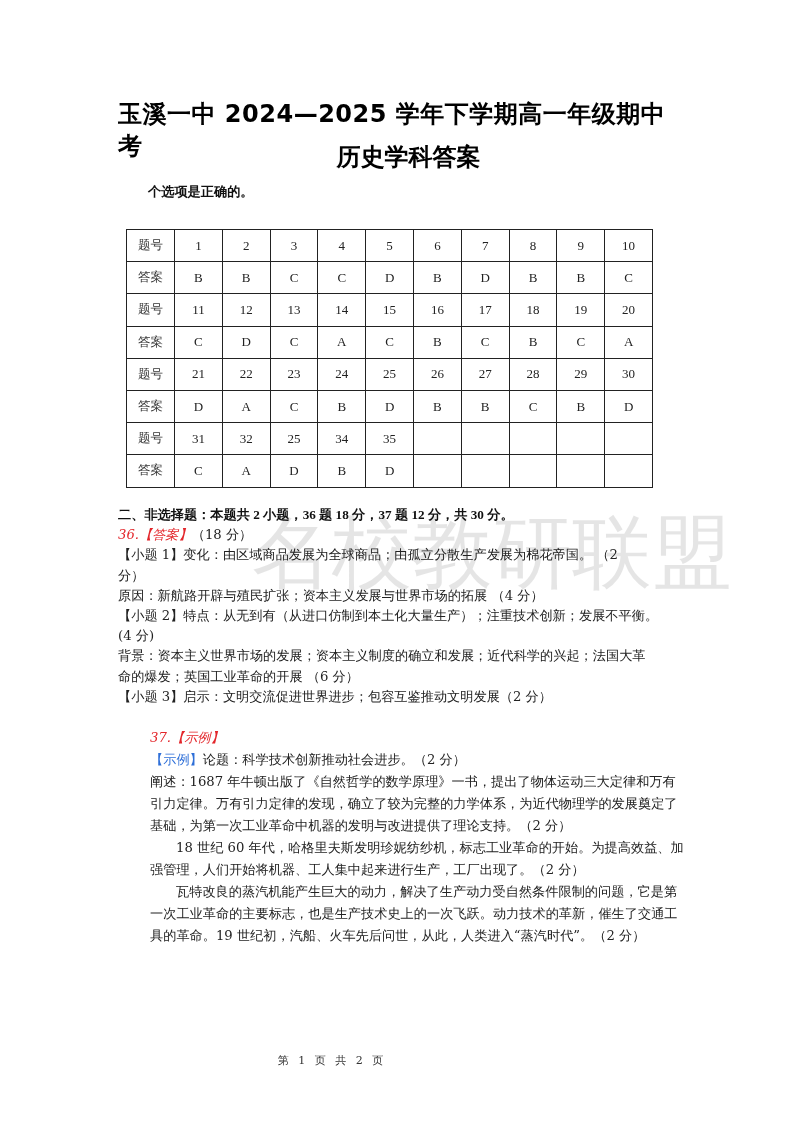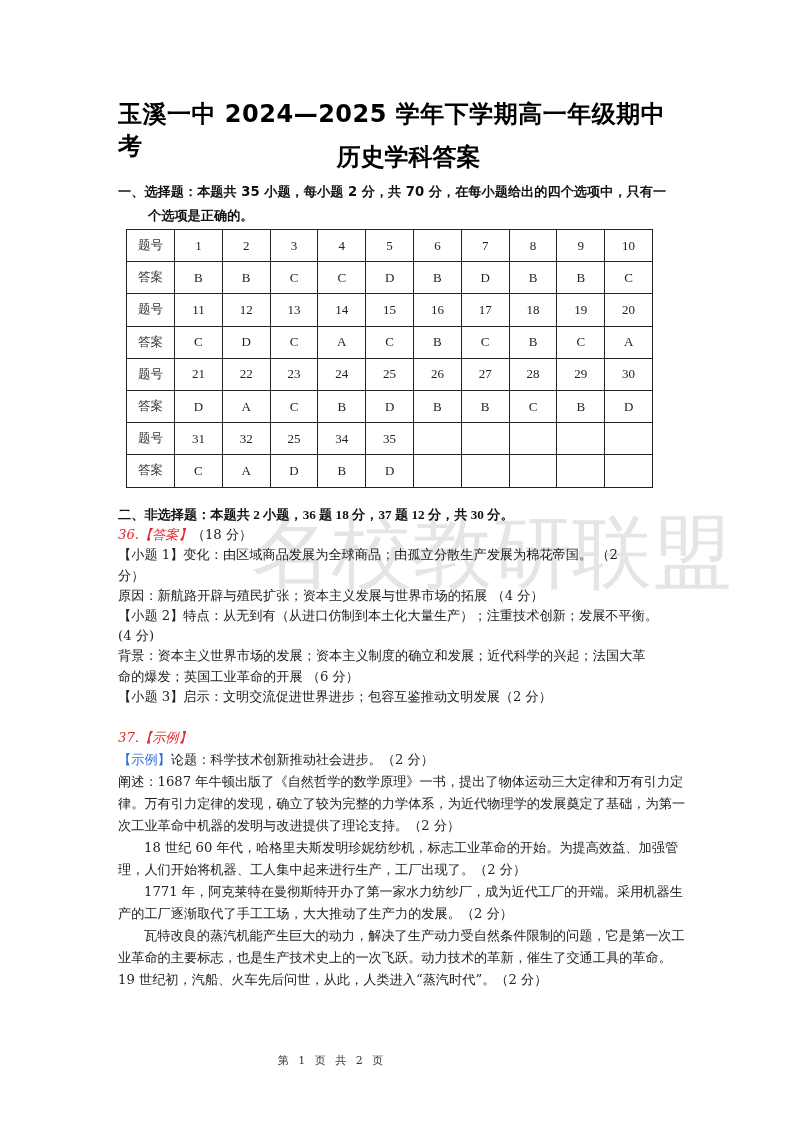--- a/index.html
+++ b/index.html
@@ -26,37 +26,36 @@
   .watermark { position: absolute; left: 252px; top: 500px; font-family: "DejaVu Sans", sans-serif;
                font-size: 80px; letter-spacing: 0; color: rgba(0,0,0,0.10); white-space: nowrap; pointer-events: none;
                font-weight: 300; text-align: center; }
 
   .sec2 { position: absolute; left: 118px; top: 505px; width: 570px; font-size: 13.2px; line-height: 20.2px; color: #222; }
   .sec2 .bold { font-family: Liberation Serif, serif; font-weight: bold; color: #111; }
   .red { color: #e3262b; font-style: italic; }
   .blue { color: #2e6fd8; }
   .indent2 { text-indent: 26px; }
   .gap { height: 20px; }
-  .tall { line-height: 22px; }
+  .tall { line-height: 22px; margin-left: 32px; }
 
   .footer { position: absolute; left: 0; top: 1053px; width: 664px; text-align: center; font-size: 11px; color: #333;
             letter-spacing: 3px; }
 </style>
 </head>
 <body>
 
 <div class="page">
 
   <div class="watermark">名校教研联盟</div>
 
   <div class="title1">玉溪一中 2024—2025 学年下学期高一年级期中考</div>
   <div class="title2">历史学科答案</div>
 
   <div class="sec1">
-    <div>一、选择题：本题共 35 小题，每小题 2 分，共 70 分，在每小题给出的四个选项中，只有一</div>
     <div class="indent">个选项是正确的。</div>
   </div>
 
   <table class="answers">
     <tbody id="answer-tbody">
         <tr>
           <td class="hdr">题号</td>
           <td class="cell">1</td>
           <td class="cell">2</td>
           <td class="cell">3</td>
@@ -178,18 +177,17 @@
     <div>【小题 3】启示：文明交流促进世界进步；包容互鉴推动文明发展（2 分）</div>
 
     <div class="gap"></div>
 
     <div class="red tall">37.【示例】</div>
     <div class="tall">
       <span class="blue">【示例】</span><span>论题：科学技术创新推动社会进步。（2 分）</span>
     </div>
     <div class="tall">阐述：1687 年牛顿出版了《自然哲学的数学原理》一书，提出了物体运动三大定律和万有引力定律。万有引力定律的发现，确立了较为完整的力学体系，为近代物理学的发展奠定了基础，为第一次工业革命中机器的发明与改进提供了理论支持。（2 分）</div>
     <div class="tall indent2">18 世纪 60 年代，哈格里夫斯发明珍妮纺纱机，标志工业革命的开始。为提高效益、加强管理，人们开始将机器、工人集中起来进行生产，工厂出现了。（2 分）</div>
-    <div class="tall indent2">1771 年，阿克莱特在曼彻斯特开办了第一家水力纺纱厂，成为近代工厂的开端。采用机器生产的工厂逐渐取代了手工工场，大大推动了生产力的发展。（2 分）</div>
     <div class="tall indent2">瓦特改良的蒸汽机能产生巨大的动力，解决了生产动力受自然条件限制的问题，它是第一次工业革命的主要标志，也是生产技术史上的一次飞跃。动力技术的革新，催生了交通工具的革命。19 世纪初，汽船、火车先后问世，从此，人类进入“蒸汽时代”。（2 分）</div>
   </div>
 
   <div class="footer">第 1 页 共 2 页</div>
 </div>
 
 </body></html>

